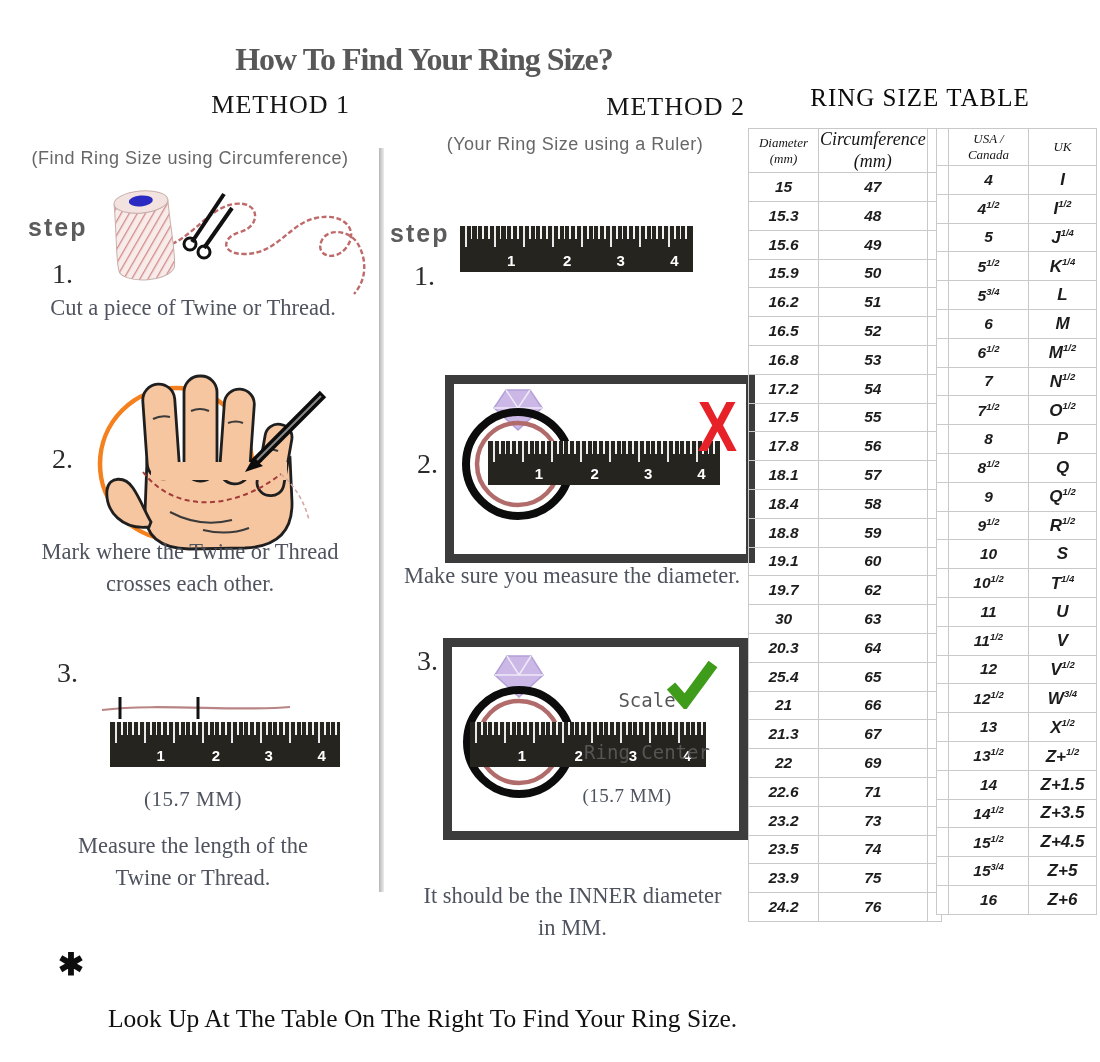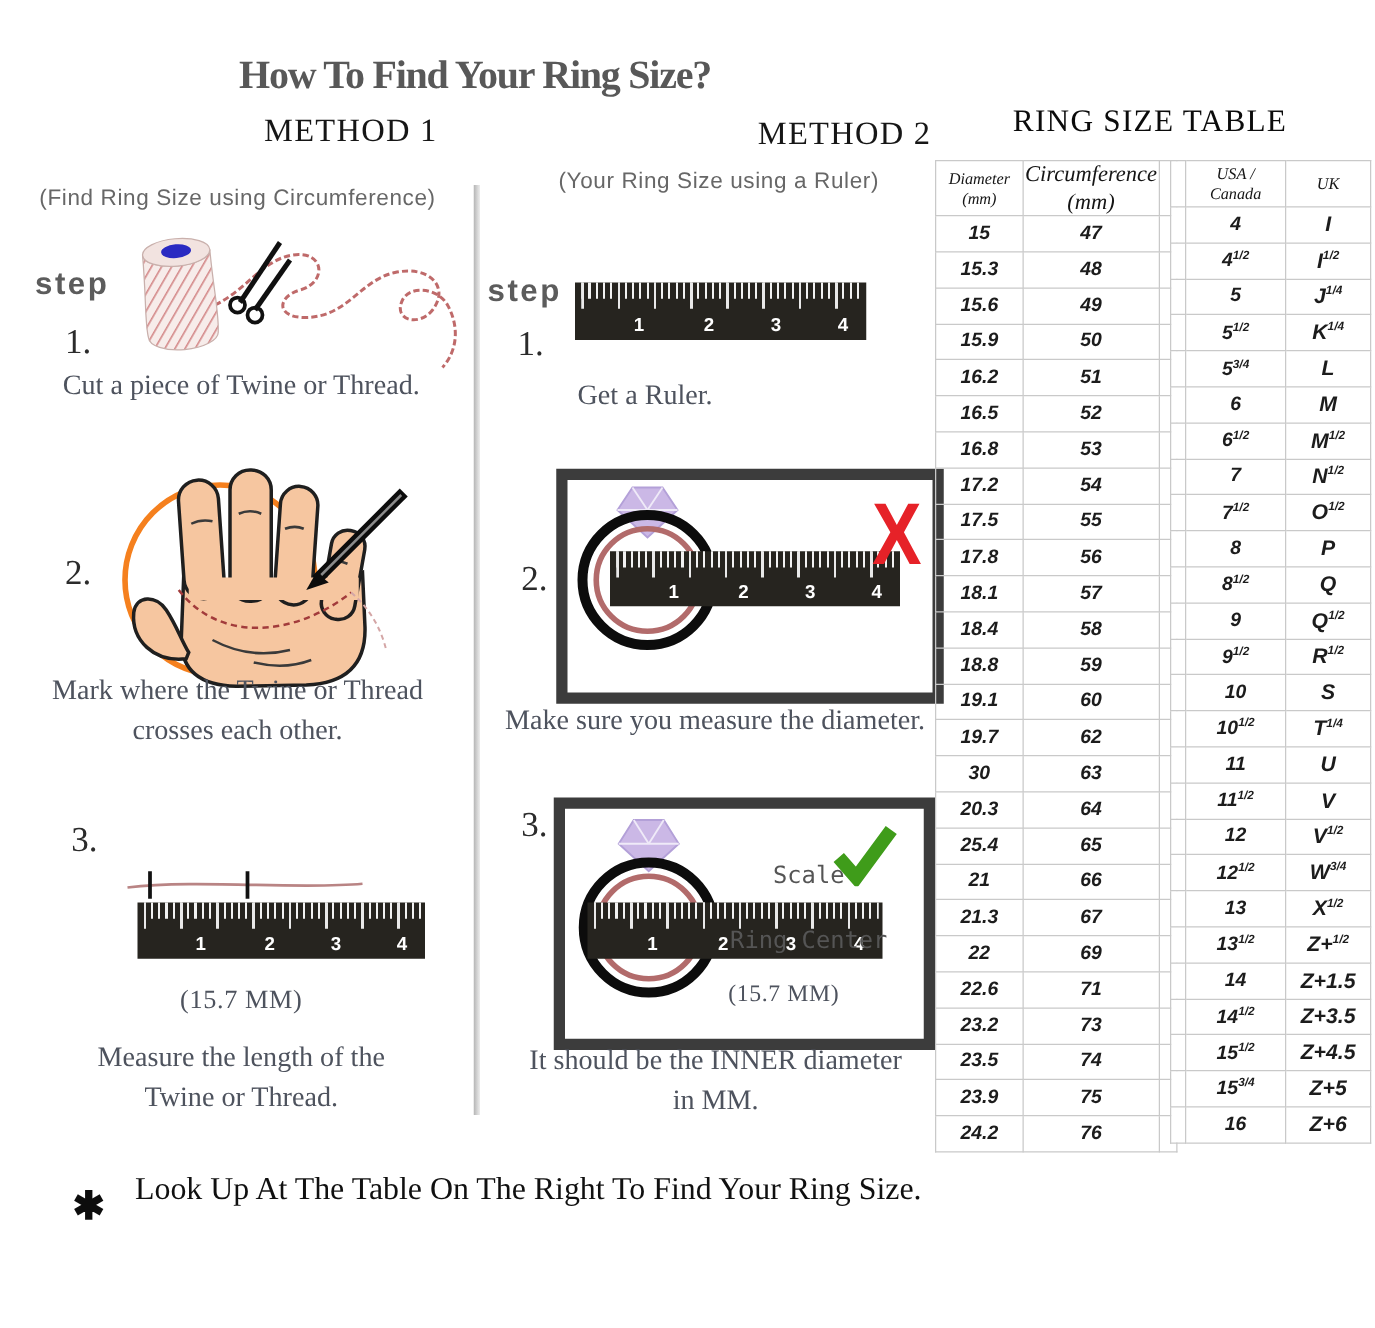--- a/index.html
+++ b/index.html
@@ -1,20 +1,20 @@
 <!DOCTYPE html>
 <html><head>
 <meta charset="utf-8">
 <style>
   html,body{margin:0;padding:0;background:#fff;}
   .page{position:relative;width:1100px;height:1062px;background:#ffffff;
         font-family:"Liberation Serif",serif;overflow:hidden;}
 
   .page-title{position:absolute;left:0;top:20px;width:760px;text-align:center;
-ilit    font-size:47px;font-weight:600;color:#585858;letter-spacing:-1px;}
+ilit    font-size:47px;font-weight:600;color:#585858;letter-spacing:-1px;padding-left:44px;}
 
   .method-title{position:absolute;font-size:26px;color:#161616;letter-spacing:1px;text-align:right;}
   .method-sub{position:absolute;font-family:"Liberation Sans",sans-serif;font-size:18px;
     color:#676767;text-align:center;letter-spacing:.5px;}
   .divider{position:absolute;left:379px;top:148px;width:5px;height:744px;
     background:linear-gradient(90deg,#b5b5b5,#ededed);}
 
   .step-label{position:absolute;font-family:"Liberation Sans",sans-serif;font-weight:bold;
     font-size:25px;color:#5c5c5c;letter-spacing:2px;}
   .step-num{position:absolute;font-size:28px;color:#2b2b2b;}
@@ -45,21 +45,21 @@
   .rs-table table{border-collapse:collapse;table-layout:fixed;font-family:"Liberation Sans",sans-serif;}
   .rs-table th,.rs-table td{border:1px solid #c9c9c9;text-align:center;box-sizing:border-box;padding:0 1px;}
   .rs-table th{font-family:"Liberation Serif",serif;font-weight:normal;font-size:13px;
     line-height:1.2;white-space:pre-line;height:37px;color:#151515;}
   .rs-table td{font-weight:bold;font-size:15.5px;color:#1c1c1c;height:28.8px;}
   .rs-table td.uk{font-size:17px;}
   .rs-table sup{font-size:9.5px;}
   .rs-table .sliver{background:#fff;}
 
   .footer-ast{position:absolute;left:58px;top:946px;font-size:31px;font-weight:bold;color:#0d0d0d;}
-  .footer-text{position:absolute;left:108px;top:936px;font-size:25.5px;color:#101010;}
+  .footer-text{position:absolute;left:108px;top:1004px;font-size:25.5px;color:#101010;}
 </style>
 </head>
 <body>
 
 <div class="page">
 
   <h1 class="page-title">How To Find Your Ring Size?</h1>
 
   <div class="method-title" style="left:30px;top:90px;width:320px;">METHOD 1</div>
   <div class="method-sub" style="left:0;top:148px;width:380px;">(Find Ring Size using Circumference)</div>
@@ -146,21 +146,20 @@
   <div class="method-sub" style="left:395px;top:134px;width:360px;">(Your Ring Size using a Ruler)</div>
 
   <div class="step-label" style="left:390px;top:219px;">step</div>
   <div class="ruler" style="left:460px;top:226px;width:233px;height:46px;">
       <span class="rnum" style="left: 22%;">1</span>
       <span class="rnum" style="left: 46%;">2</span>
       <span class="rnum" style="left: 69%;">3</span>
       <span class="rnum" style="left: 92%;">4</span>
     </div>
   <div class="step-num" style="left:414px;top:260px;">1.</div>
-  <div class="caption left" style="left:462px;top:300px;width:220px;">Get a Ruler.</div>
 
   <div class="step-num" style="left:417px;top:448px;">2.</div>
 
   <div class="box" style="left:445px;top:375px;width:292px;height:170px;">
     <svg class="ill" style="left:4px;top:-2px;" width="130" height="150" viewBox="0 0 130 150">
       <polygon points="36,26 48,8 72,8 84,26 60,48" fill="#cbb8e6" stroke="#b3a0d8" stroke-width="1.5"></polygon>
       <g stroke="#efeaf8" stroke-width="1.5" fill="none">
         <line x1="36" y1="26" x2="84" y2="26"></line>
           <line x1="48" y1="8" x2="60" y2="26"></line>
           <line x1="72" y1="8" x2="60" y2="26"></line>
@@ -199,21 +198,21 @@
       <path d="M5,27 L19,43 L47,5" fill="none" stroke="#3f9c1a" stroke-width="11"></path>
     </svg>
     <div class="ruler" style="left:18px;top:75px;width:236px;height:45px;">
         <span class="rnum" style="left: 22%;">1</span>
         <span class="rnum" style="left: 46%;">2</span>
         <span class="rnum" style="left: 69%;">3</span>
         <span class="rnum" style="left: 92%;">4</span>
       </div>
     <div class="measure" style="left:95px;top:138px;width:160px;font-size:19px;">(15.7 MM)</div>
   </div>
-  <div class="caption" style="left:390px;top:832px;width:365px;">It should be the INNER diameter
+  <div class="caption" style="left:390px;top:880px;width:365px;">It should be the INNER diameter
 in MM.</div>
 
   <div class="table-title">RING SIZE TABLE</div>
 
   <div class="rs-table" style="left:748px;">
     <table>
       <colgroup>
           <col style="width:70px">
           <col style="width:74px">
           <col style="width:14px">

